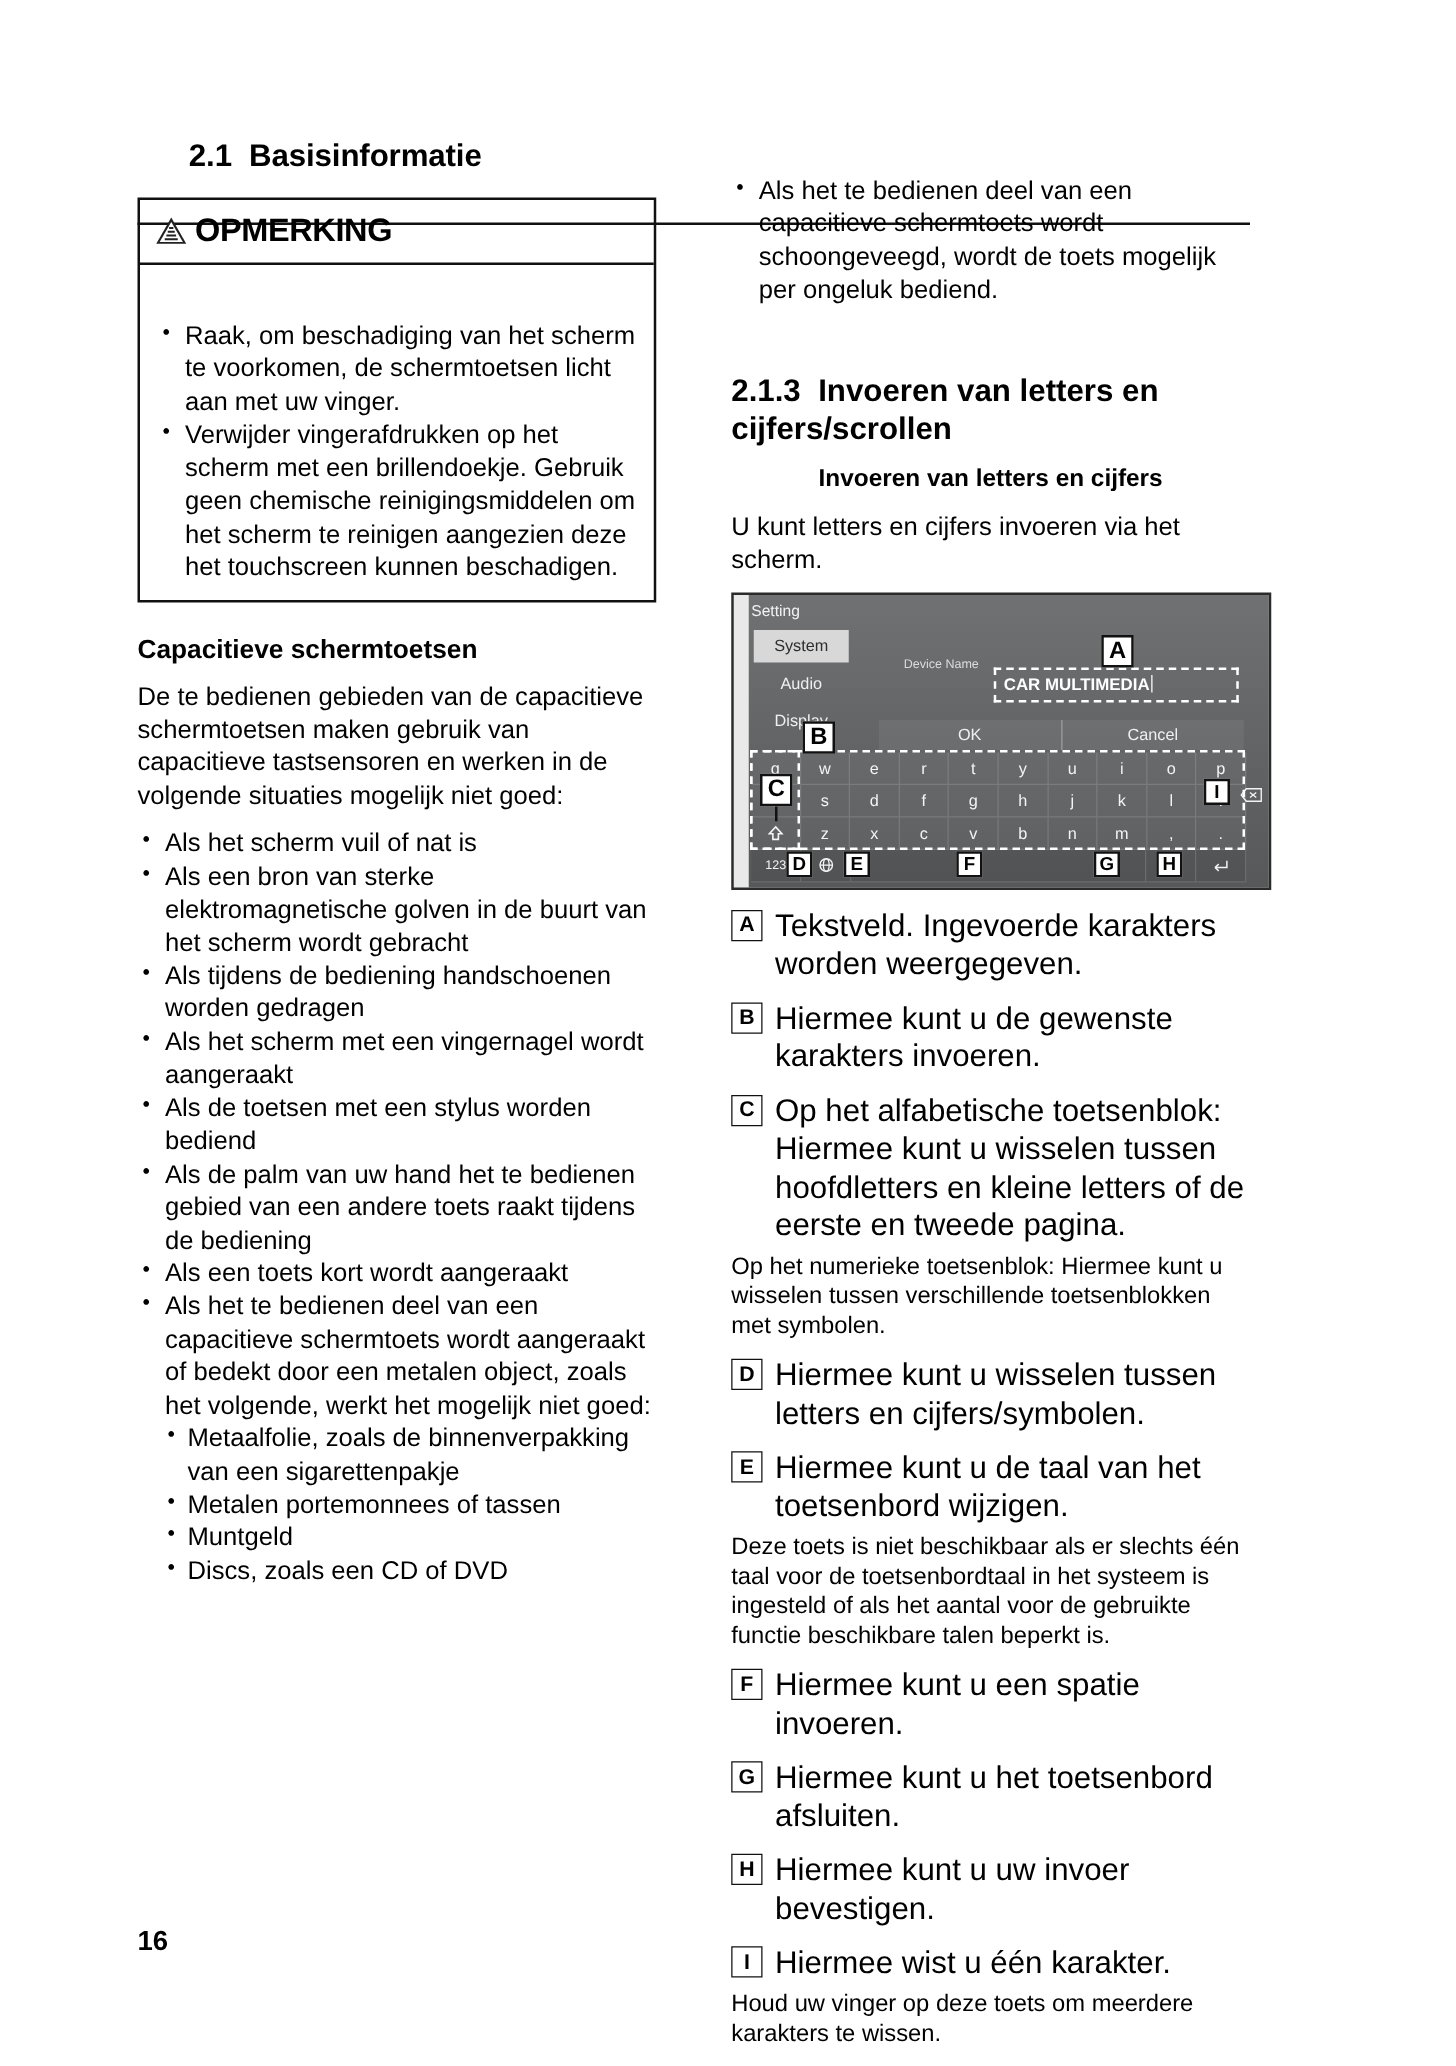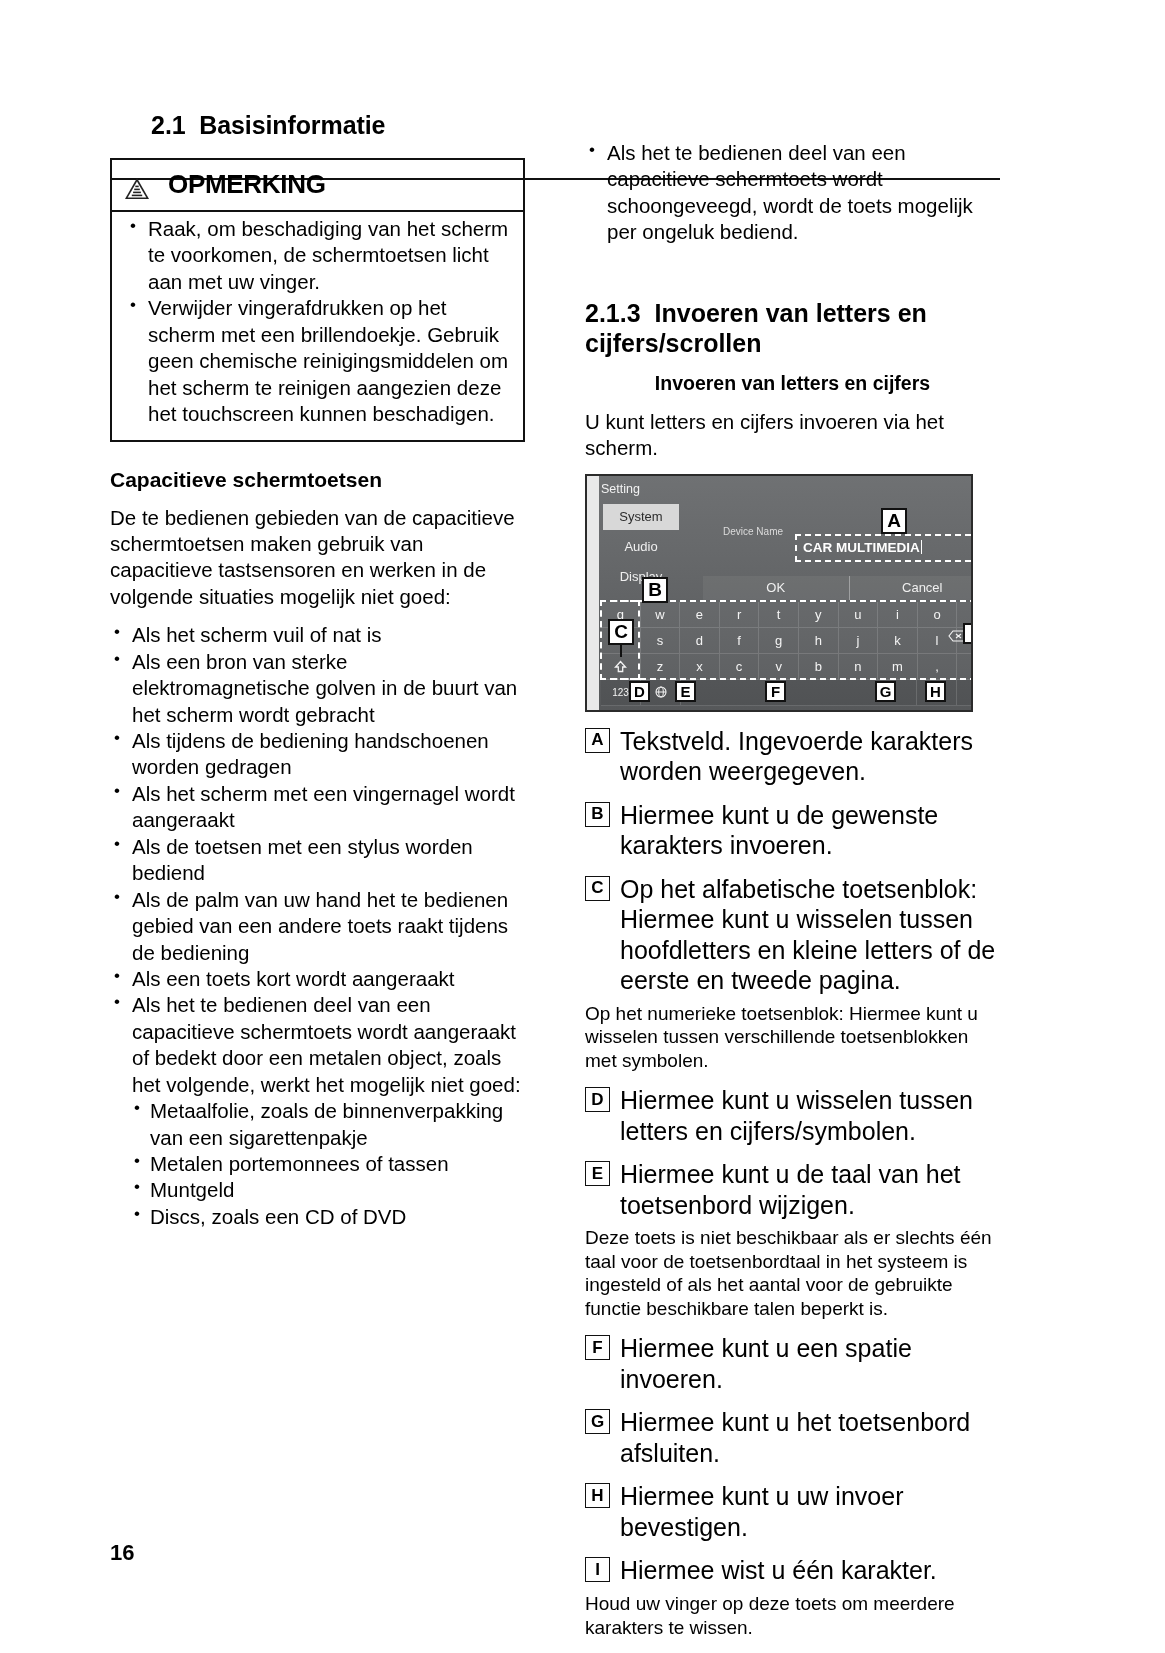--- a/index.html
+++ b/index.html
@@ -51,30 +51,30 @@
   
   .notice {
     border: 2px solid #111;
     width: 415px;
     margin-top: 18px;
   }
   .notice-head {
     border-bottom: 2px solid #111;
     padding: 9px 12px 10px 12px;
     display: flex;
-    align-items: flex-end;
-    gap: 18px;
+    align-items: center;
+    gap: 6px;
   }
   .notice-head .label {
     font-size: 26px;
     font-weight: bold;
     letter-spacing: -0.3px;
   }
   .tri-icon { width: 26px; height: 23px; display: block; }
-  .notice-body { padding: 4px 14px 12px 14px; }
+  .notice-body { padding: 4px 14px 12px 14px; margin-top: 40px; }
 
   ul.bl { list-style: none; }
   ul.bl > li {
     position: relative;
     padding-left: 22px;
     font-size: 20.5px;
     line-height: 1.29;
     margin-bottom: 0;
   }
   ul.bl > li::before {
@@ -114,21 +114,21 @@
   }
   .h4 {
     font-size: 19.5px;
     font-weight: bold;
     margin-bottom: 14px;
     text-align: center;
   }
 
   
   .shot {
-    width: 388px;
+    width: 432px;
     height: 238px;
     border: 2px solid #2b2b2b;
     background: linear-gradient(180deg,#6f7173 0%,#616365 55%,#56585a 100%);
     position: relative;
     overflow: hidden;
     margin: 8px 0 14px 0;
     font-family: "Liberation Sans", sans-serif;
   }
   .shot .leftbar {
     position: absolute; left: 0; top: 0; width: 12px; height: 100%;

